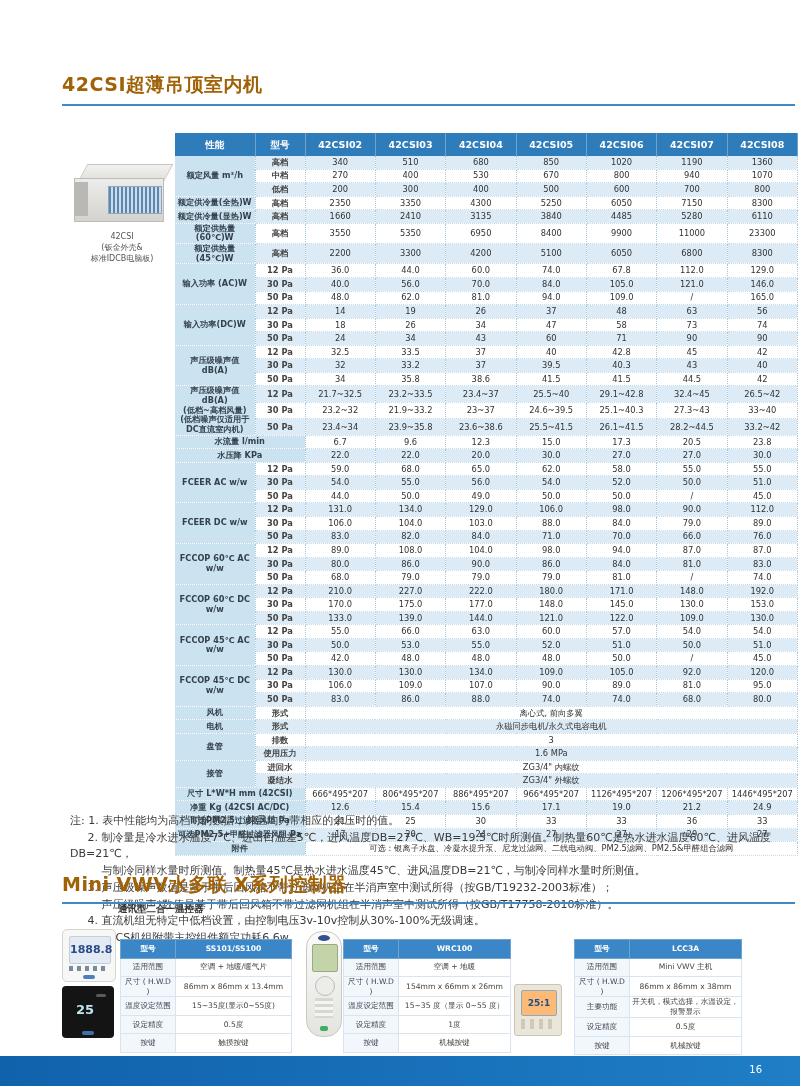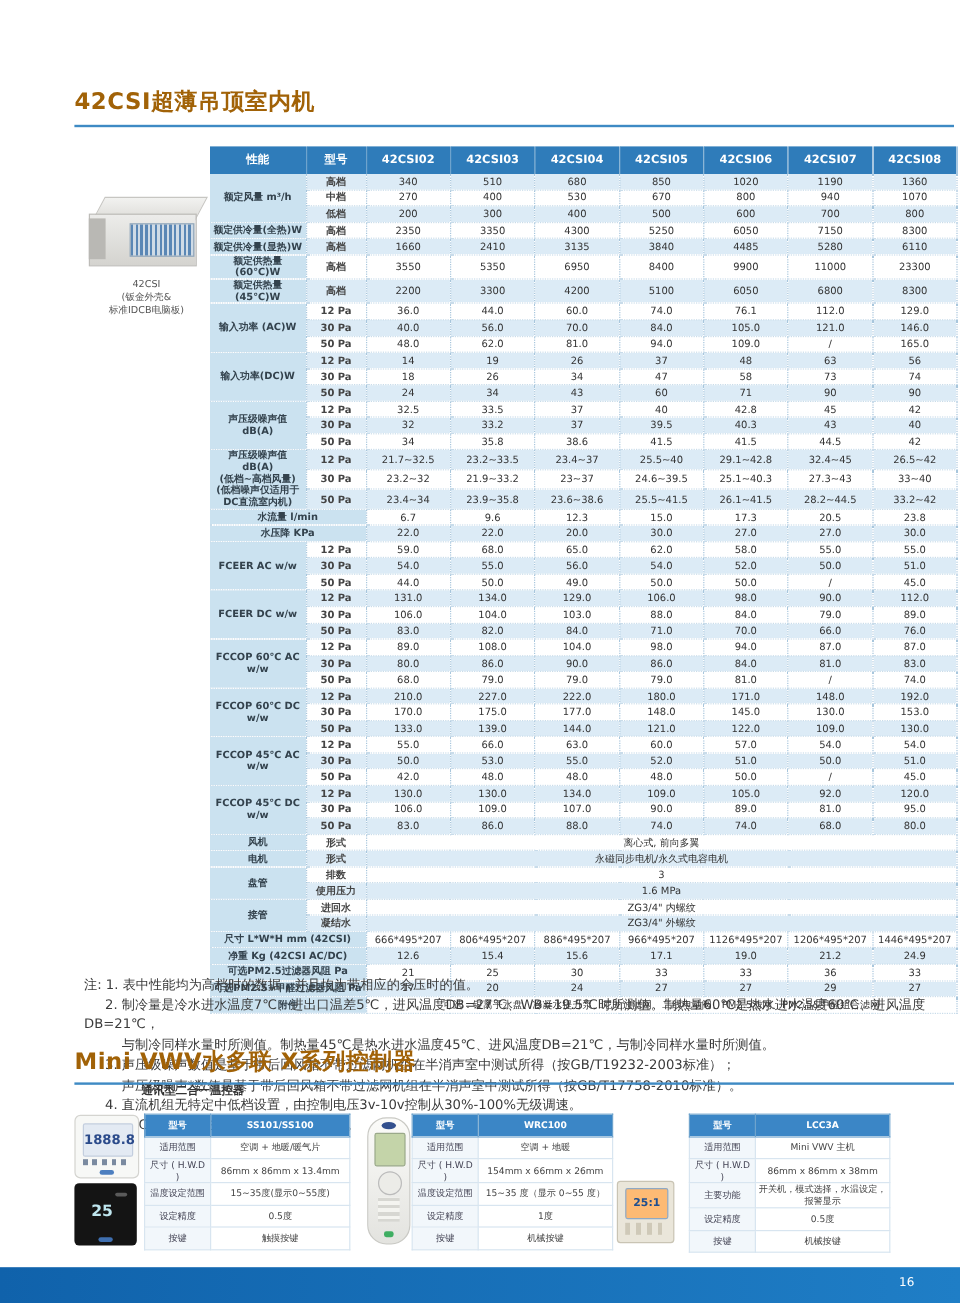--- a/index.html
+++ b/index.html
@@ -13,21 +13,21 @@
   
   #unit-photo{position:absolute;left:74px;top:162px;width:96px;height:64px;}
   .u-top{position:absolute;left:8px;top:2px;width:84px;height:18px;background:linear-gradient(#f2f2f0,#dddcd8);transform:skewX(-28deg);border:1px solid #c7c6c2;}
   .u-front{position:absolute;left:0;top:16px;width:88px;height:42px;background:linear-gradient(#ececea,#d4d3cf);border:1px solid #bdbcb8;}
   .u-grille{position:absolute;left:34px;top:24px;width:52px;height:26px;background:repeating-linear-gradient(90deg,#5a87b5 0 2px,#cfdbe6 2px 4px);border:1px solid #8fa6bb;}
   .u-side{position:absolute;left:0;top:20px;width:14px;height:34px;background:#b9b8b4;}
   .photo-caption{position:absolute;left:62px;top:232px;width:120px;text-align:center;font-size:8px;line-height:1.35;color:#555;}
 
   
   #spec-wrap{position:absolute;left:175px;top:122px;width:623px;}
-  table{border-collapse:collapse;table-layout:fixed;width:100%;}
+  table{border-collapse:collapse;table-layout:fixed;width:100%;margin-top:11px;}
   #spec-table td{font-size:8.3px;text-align:center;padding:0 1px;height:12.55px;line-height:1.05;
       border-right:1px dotted #a8c6dc;border-bottom:1px dotted #c9dcea;overflow:hidden;}
   #spec-table tr.light td{background:#dcebf6;}
   #spec-table tr.plain td{background:#ffffff;}
   #spec-table td.rowlabel{background:#cbe2f0 !important;color:#33424d;font-weight:bold;font-size:8.2px;}
   #spec-table td.rowlabel div{line-height:1.18;}
   #spec-table td.sublabel{font-weight:bold;color:#444;}
   #spec-table tr.head td{background:#2f7cba;color:#fff;font-weight:bold;font-size:9.5px;height:23px;
       border-right:1px solid #6ea3cd;border-bottom:none;}
 
@@ -200,21 +200,21 @@
           </tr>
           <tr class="plain">
             <td class="rowlabel" rowspan="3">
               <div>输入功率 (AC)W</div>
             </td>
             <td class="sublabel">12 Pa</td>
             <td>36.0</td>
             <td>44.0</td>
             <td>60.0</td>
             <td>74.0</td>
-            <td>76.1</td>
+            <td>67.8</td>
             <td>112.0</td>
             <td>129.0</td>
           </tr>
           <tr class="light">
             <td class="sublabel">30 Pa</td>
             <td>40.0</td>
             <td>56.0</td>
             <td>70.0</td>
             <td>84.0</td>
             <td>105.0</td>

